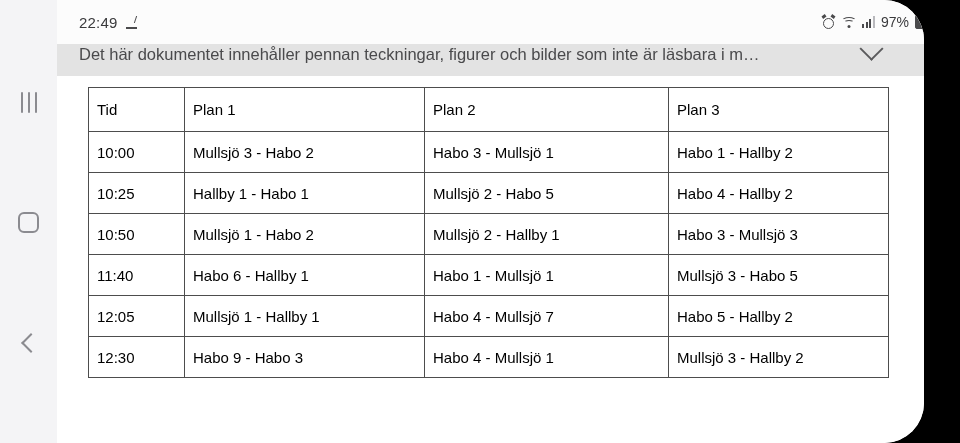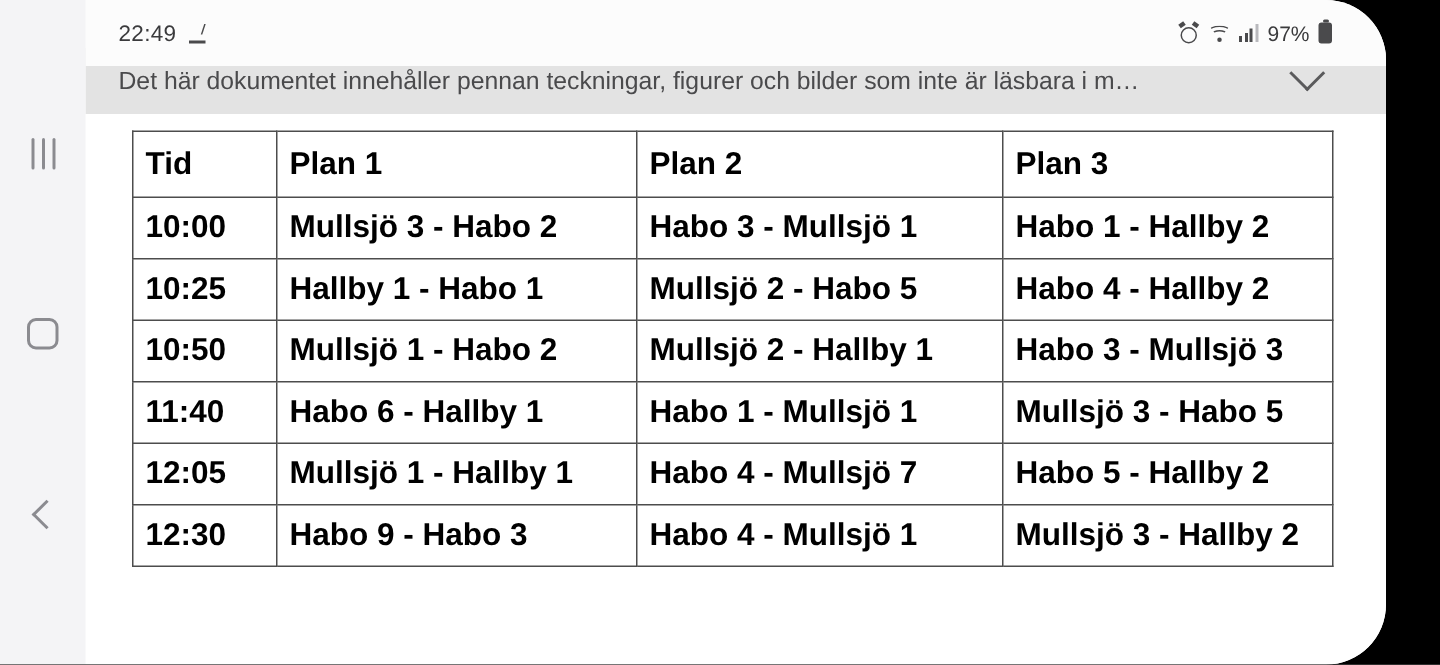--- a/index.html
+++ b/index.html
@@ -83,21 +83,21 @@
     left:2px; top:0px; width:7px; height:7px;
     border-right:1.6px solid #4a4a4c;
     transform:skewX(-18deg);
   }
   #dl-ico::after {
     content:""; position:absolute;
     left:0; bottom:0; width:11px; height:1.6px;
     background:#4a4a4c;
   }
   #status-right {
-    margin-left:auto; margin-right:36px;
+    margin-left:auto; 
     display:flex; align-items:center; gap:6px;
   }
   .alarm-ico { position:relative; width:13px; height:13px; }
   .alarm-ico .bell {
     position:absolute; left:1px; top:2px;
     width:11px; height:11px;
     border:1.8px solid #4a4a4c; border-radius:50%;
   }
   .alarm-ico .e1, .alarm-ico .e2 {
     position:absolute; top:-1px; width:4px; height:3px;
@@ -179,23 +179,23 @@
     left:31px; top:11px;
     width:800px;
     border-collapse:collapse;
     table-layout:fixed;
   }
   table#schedule td, table#schedule th {
     border:1.4px solid #4d4d4d;
     padding:0 8px;
     text-align:left;
     vertical-align:middle;
-    font-size:21px;
+    font-size:15px;
     color:#000;
-    font-weight:bold;
+    font-weight:normal;
     white-space:nowrap;
     overflow:hidden;
   }
   table#schedule th { height:44px; }
   table#schedule td { height:41px; }
   th.c-tid  { width:96px; font-size:21px; font-weight:normal; padding-left:10px; }
   th.c-plan { font-size:22px; font-weight:bold; padding-left:11px;margin-left:28px; }
   td.c-tid  { font-size:20px; font-weight:bold; padding-left:10px; }
   td.c-plan { padding-left:11px; }
   col.w-tid   { width:96px; }

